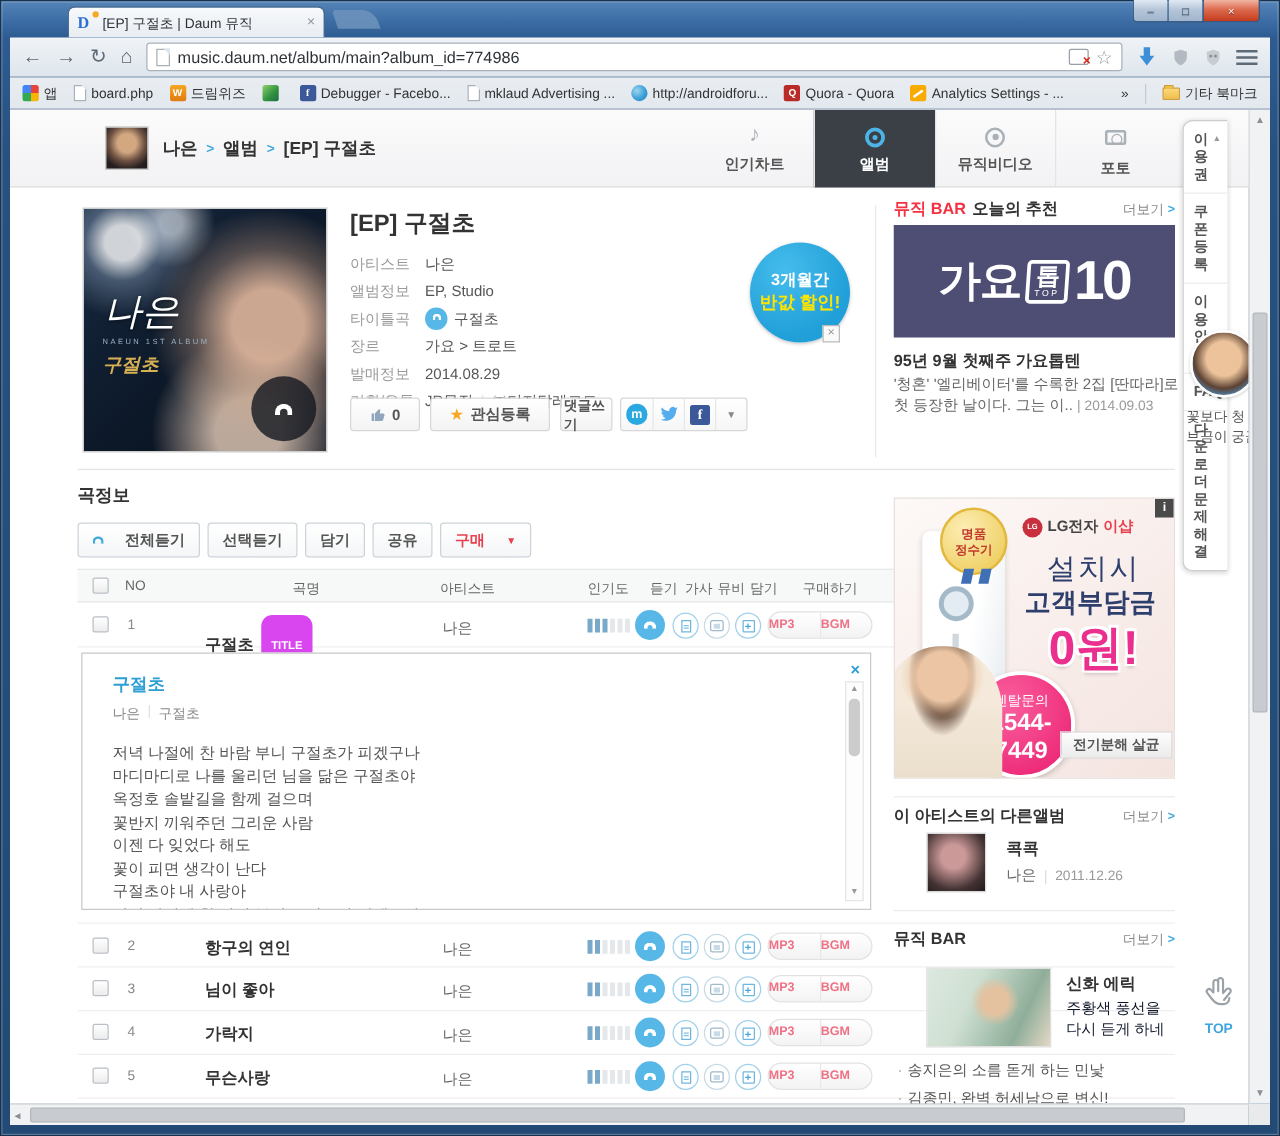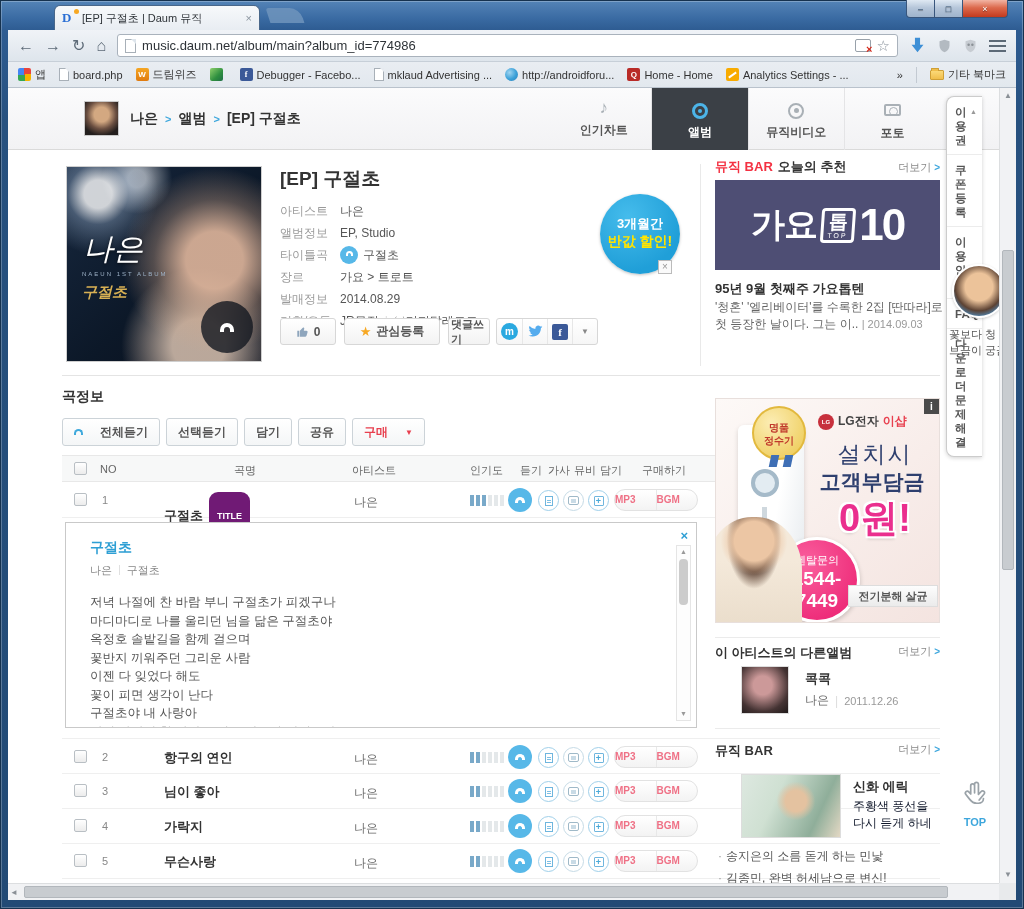--- a/index.html
+++ b/index.html
@@ -132,21 +132,21 @@
 .sort{left:822px;top:337px;display:flex;align-items:center;gap:8px;font-size:12px}
 .sort .s1{font-weight:bold;color:#333}
 .sort .dv{color:#ddd}
 .sort .s2{color:#999}
 .thead{left:54px;top:367px;width:878px;height:27px;background:#f7f8f8;border-top:1px solid #e8e8e8;border-bottom:1px solid #e8e8e8}
 .hcell{position:absolute;top:7px;font-size:11px;color:#666}
 .cb{position:absolute;width:13px;height:13px;border:1px solid #b9bfc4;border-radius:2px;background:linear-gradient(#fff,#ececec)}
 .trow{position:absolute;left:54px;width:878px;height:36px;border-bottom:1px solid #efefef}
 .tno{position:absolute;left:40px;top:12px;font-size:11px;color:#888}
 .ttl{position:absolute;left:102px;top:10px;font-size:13px;font-weight:bold;color:#333;display:flex;align-items:center;gap:6px}
-.tpill{font-size:9px;font-weight:bold;color:#fff;background:#701a75;border-radius:9px;padding:19px 8px}
+.tpill{font-size:9px;font-weight:bold;color:#fff;background:#d946ef;border-radius:9px;padding:19px 8px}
 .tart{position:absolute;left:292px;top:12px;font-size:12px;color:#666}
 .bars{position:absolute;left:408px;top:13px;display:flex;gap:2px}
 .bars i{width:4px;height:11px;background:#e4e8ea}
 .bars i.on{background:#79a9c9}
 .pbtn{position:absolute;left:446px;top:6px;width:24px;height:24px;border-radius:50%;background:#57b8e8;display:flex;align-items:center;justify-content:center}
 .pbtn .arc{width:10px;height:6px;border-width:3px}
 .rnd{position:absolute;top:8px;width:21px;height:21px;border-radius:50%;background:#fff;display:flex;align-items:center;justify-content:center}
 .rnd.doc{left:476px;border:1px solid #a0d0ea}
 .rnd.tv{left:501px;border:1px solid #c6dbe6}
 .rnd.add{left:526px;border:1px solid #a0d0ea}
@@ -190,21 +190,21 @@
 .bubble{position:absolute;left:58px;top:138px;width:86px;height:86px;border-radius:50%;border:3px solid #fff;
  background:radial-gradient(circle at 35% 30%,#fa5f9e,#ee2d7a 75%);box-shadow:0 2px 5px rgba(0,0,0,.2);text-align:center;padding-top:13px}
 .bubble .q1{display:block;font-size:11px;color:#fff}
 .bubble .q2{display:block;font-size:19px;font-weight:bold;color:#fff;line-height:22px}
 .adrib{position:absolute;left:132px;top:186px;width:90px;height:22px;background:linear-gradient(#fdfdfd,#ebebeb);border:1px solid #ddd;text-align:center;font-size:11px;font-weight:bold;color:#555;line-height:20px}
 .adwoman{position:absolute;left:-10px;top:118px;width:96px;height:110px;border-radius:48% 48% 0 0;
  background:radial-gradient(circle at 50% 22%,#ecc6a4 0 20%,rgba(236,198,164,0) 34%),
  radial-gradient(ellipse at 50% 20%,#64493a 0 26%,rgba(100,73,58,0) 40%),
  linear-gradient(#f4e9da 40%,#eaddcb)}
 .sdiv{left:707px;width:225px;border-top:1px solid #ebebeb}
-.sh{left:707px;width:225px;display:flex;align-items:flex-start}
+.sh{left:707px;width:225px;display:flex;align-items:center}
 .sh .t{font-size:13px;font-weight:bold;color:#333}
 .s2thumb{left:733px;top:578px;width:48px;height:48px;border:1px solid #ddd;background:radial-gradient(circle at 45% 40%,#c99 0 25%,#433 70%,#201a1a)}
 .s2t{left:797px;top:582px;font-size:13px;font-weight:bold;color:#333}
 .s2m{left:797px;top:604px;font-size:12px;color:#666;display:flex;gap:6px;align-items:center}
 .s2m .dt{color:#999;font-size:11px}
 .s2m .dv{color:#ddd}
 .s3photo{left:733px;top:686px;width:100px;height:64px;border:1px solid #ddd;
  background:radial-gradient(circle at 55% 42%,#e4c2a0 0 16%,rgba(0,0,0,0) 30%),linear-gradient(115deg,#dde8e0 0%,#cfe0d2 35%,#8fae9a 75%,#e3d8c4)}
 .s3t{left:845px;top:690px;font-size:13px;font-weight:bold;color:#333}
 .s3d{left:845px;top:710px;font-size:12px;color:#0f172a;line-height:17px;white-space:pre-line}
@@ -298,21 +298,21 @@
     <span class="bm">
         <span class="ipage"></span>
         <span>mklaud Advertising ...</span>
       </span>
     <span class="bm">
         <span class="i13 iglobe"></span>
         <span>http://androidforu...</span>
       </span>
     <span class="bm">
         <span class="i13 iquora">Q</span>
-        <span>Home - Home</span>
+        <span>Quora - Quora</span>
       </span>
     <span class="bm">
         <span class="i13 iga">
           <i></i>
         </span>
         <span>Analytics Settings - ...</span>
       </span>
     <span class="bm" style="margin-left:auto">»</span>
     <span class="bmsep"></span>
     <span class="bm">

